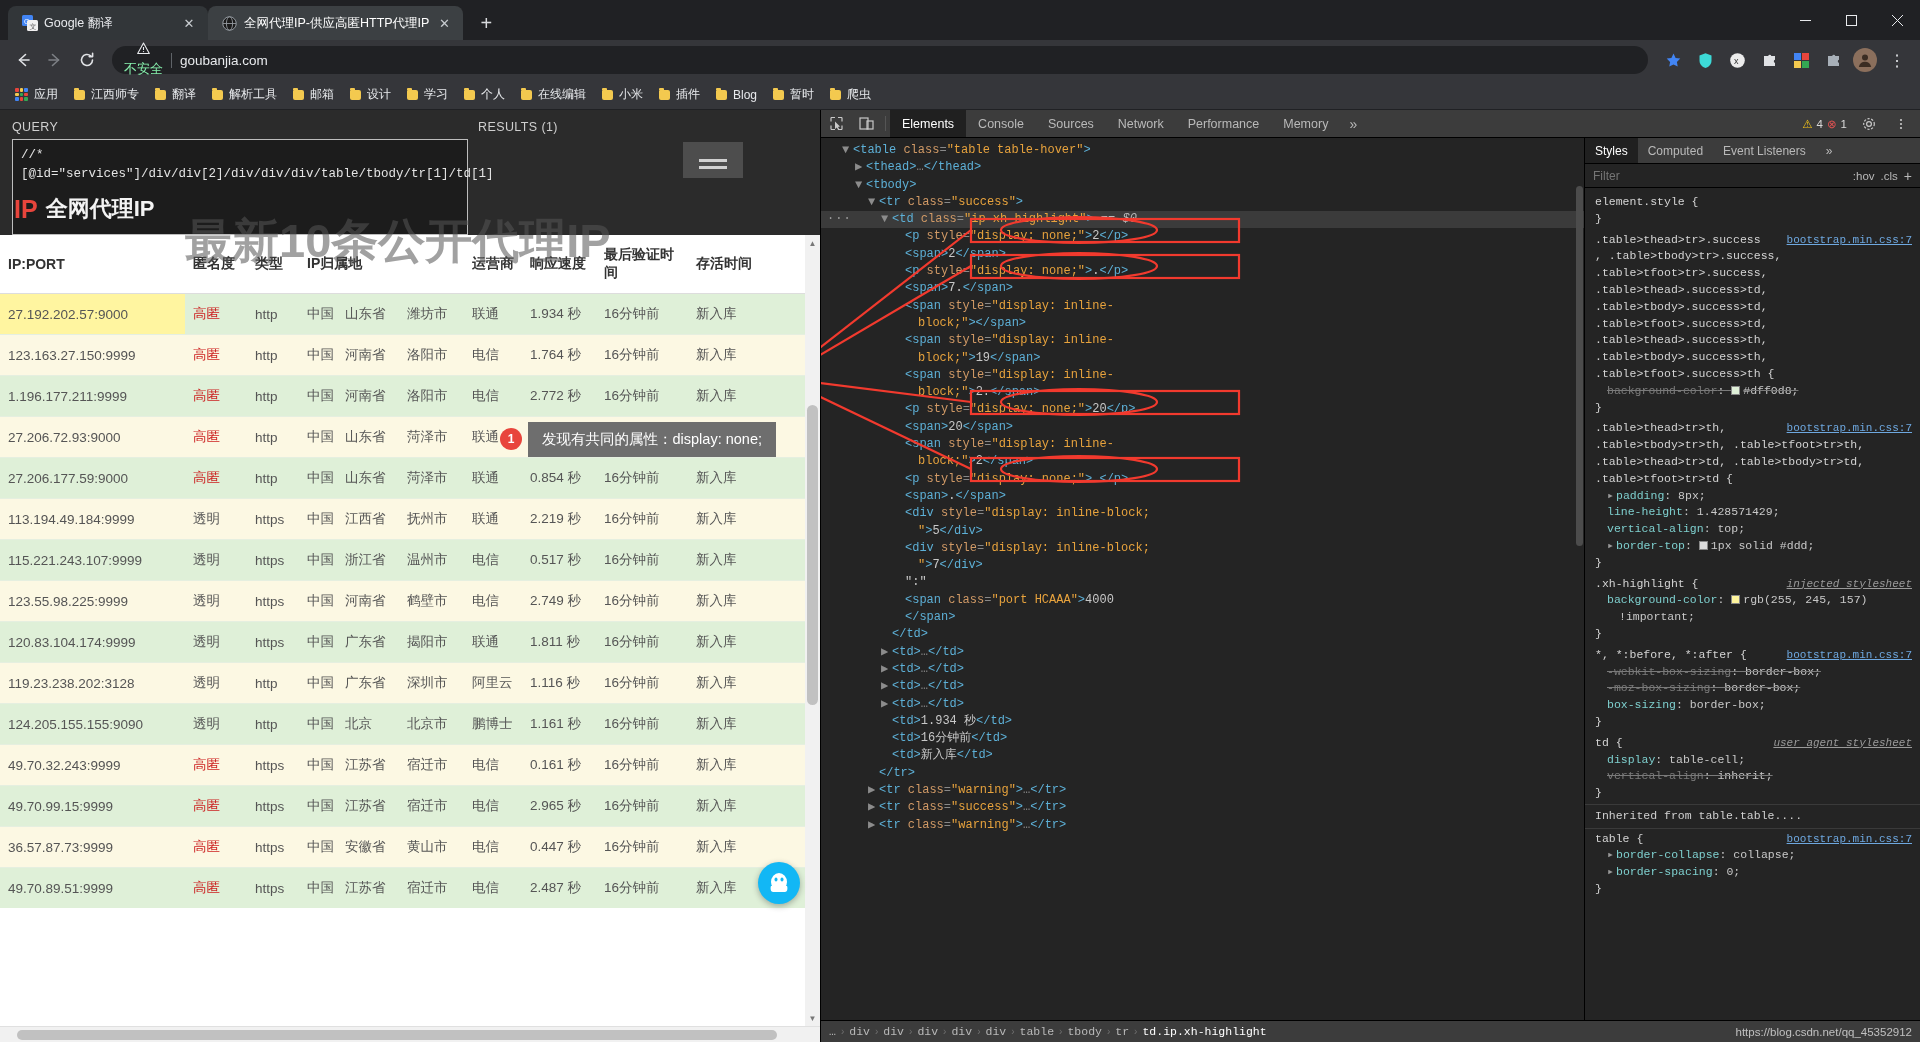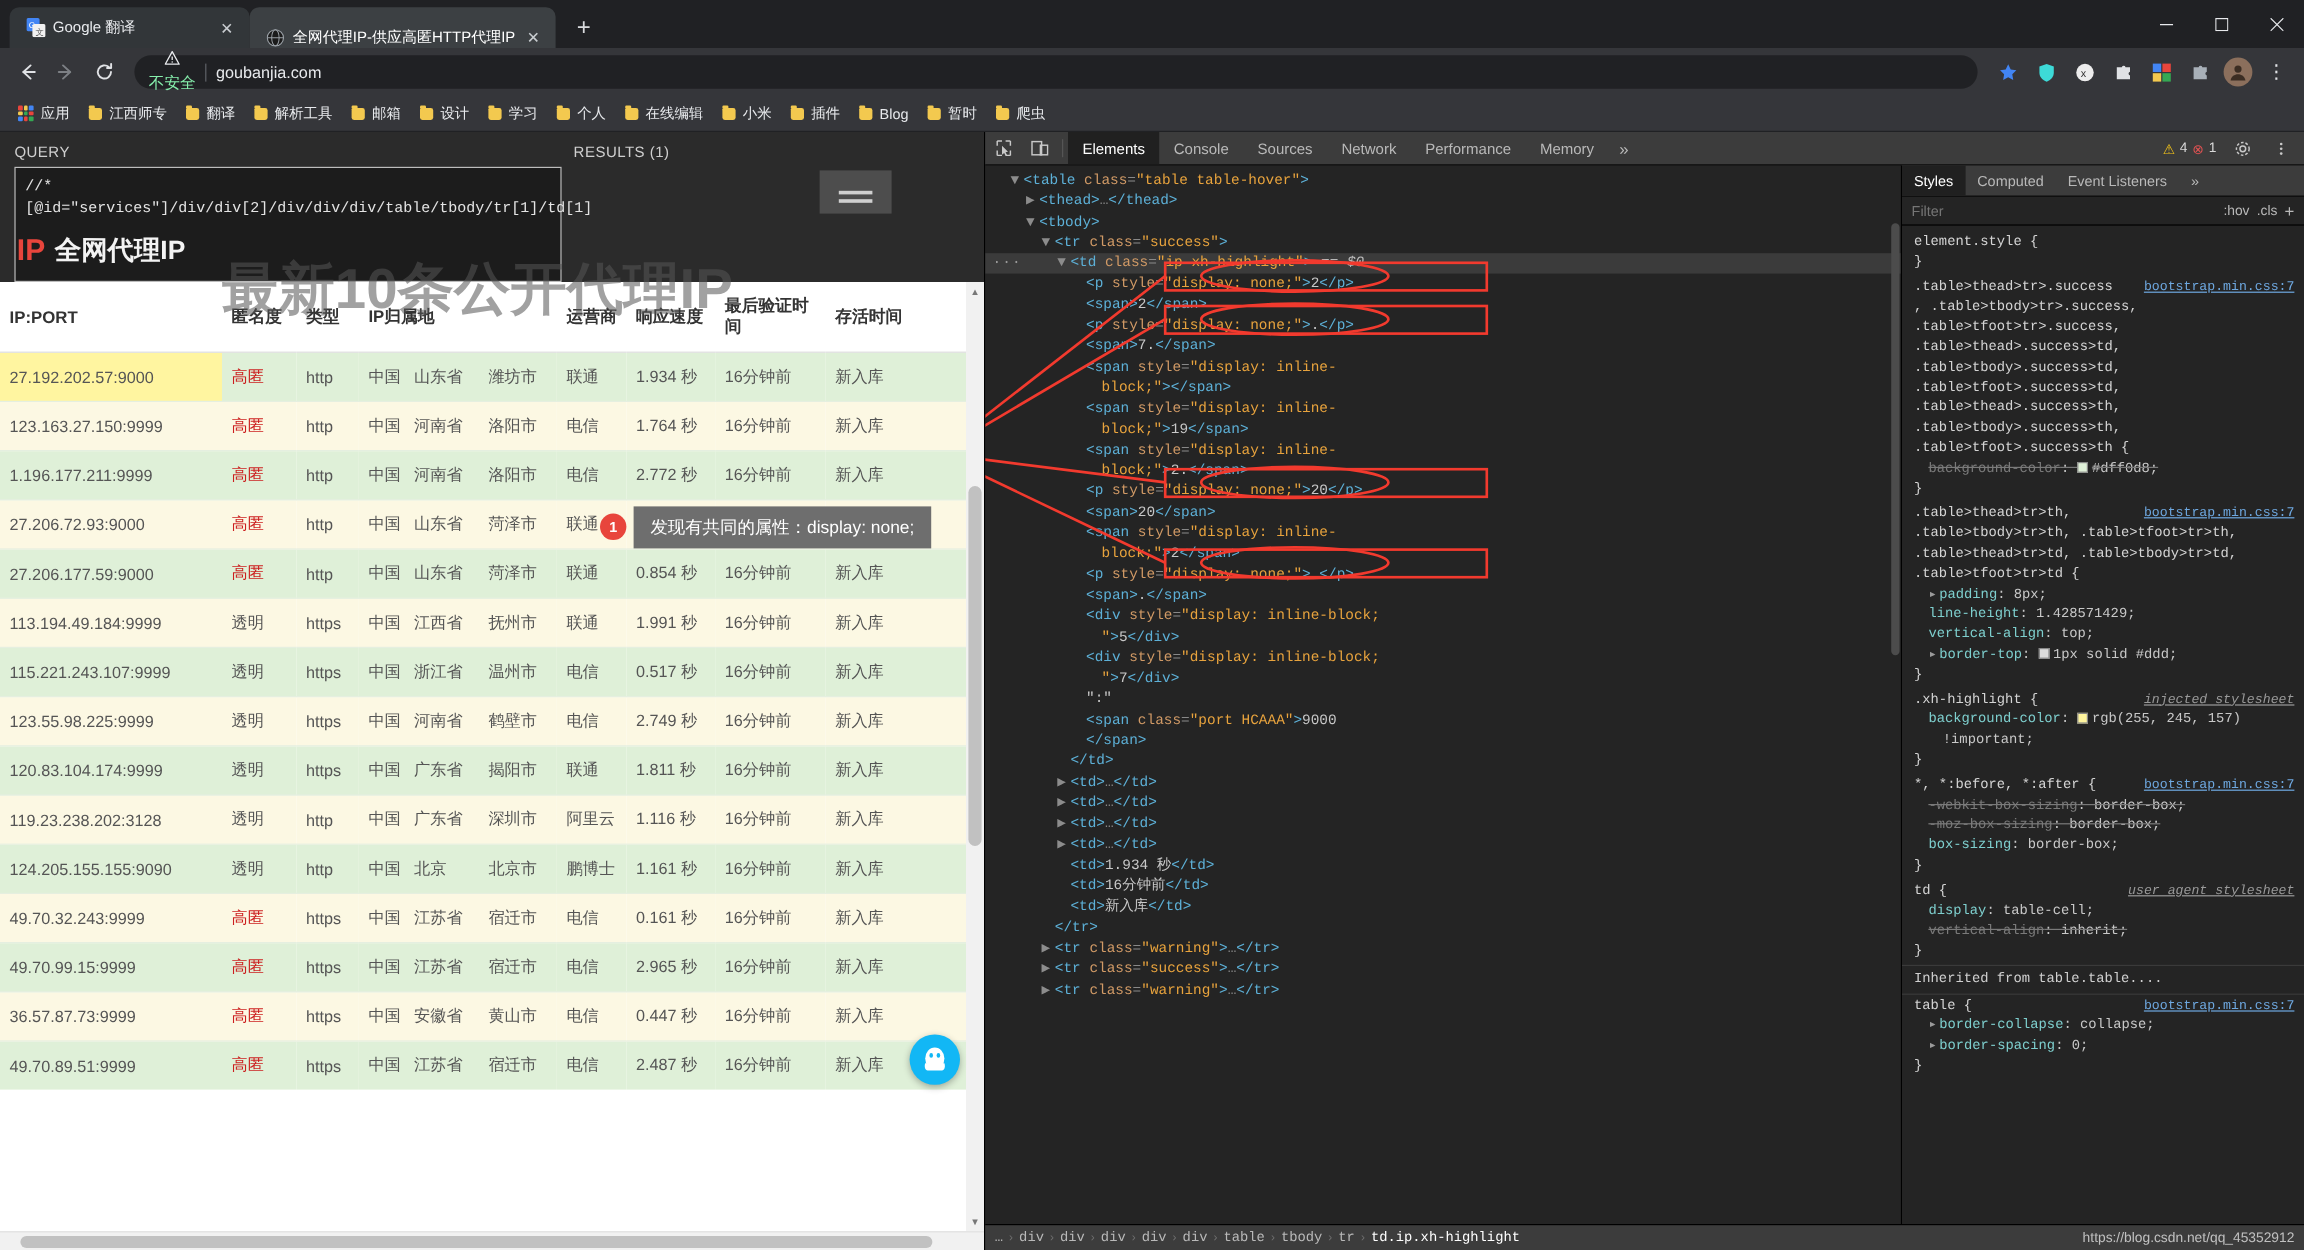--- a/index.html
+++ b/index.html
@@ -8,21 +8,21 @@
     font-family: "Liberation Sans", sans-serif;
     background: #202124; overflow: hidden;
   }
   .app { position: relative; width: 1920px; height: 1042px; display: flex; flex-direction: column; }
 
   
   .tabstrip { height: 40px; background: #202124; display: flex; align-items: flex-end; padding-left: 8px; flex: none; position: relative; }
   .tab { height: 34px; display: flex; align-items: center; gap: 6px; padding: 0 10px 0 13px; border-radius: 8px 8px 0 0;
          min-width: 200px; max-width: 290px; position: relative; }
   .tab.inactive { background: #323639; color: #e8eaed; }
-  .tab.active { background: #3c4043; color: #ffffff; align-items: flex-end; }
+  .tab.active { background: #3c4043; color: #ffffff; }
   .tab-favicon { width: 17px; height: 17px; flex: none; display: flex; align-items: center; justify-content: center; }
   .tab-title { font-size: 12.5px; white-space: nowrap; overflow: hidden; text-overflow: ellipsis; flex: 1; }
   .tab-close { width: 18px; height: 18px; flex: none; display: flex; align-items: center; justify-content: center; color: #c8ccd0; font-size: 13px; }
   .newtab { width: 30px; height: 30px; margin-left: 8px; margin-bottom: 2px; color: #d8dadd; display: flex; align-items: center; justify-content: center; font-size: 20px; font-weight: 300; }
   .win-controls { position: absolute; right: 0; top: 0; height: 40px; display: flex; }
   .win-btn { width: 46px; height: 40px; display: flex; align-items: center; justify-content: center; color: #e8eaed; font-size: 13px; }
 
   
   .toolbar { height: 40px; background: #35363a; display: flex; align-items: center; gap: 2px; padding: 0 8px; flex: none; }
   .tb-icon { width: 30px; height: 30px; display: flex; align-items: center; justify-content: center; color: #e0e2e5; border-radius: 50%; flex: none; }
@@ -437,21 +437,21 @@
               <td class="c-spd">0.854 秒</td>
               <td class="c-last">16分钟前</td>
               <td>新入库</td>
             </tr>
             <tr class="warning">
               <td class="c-ip">113.194.49.184:9999</td>
               <td class="c-anon ">透明</td>
               <td class="c-type">https</td>
               <td class="c-loc"><span class="loc-a">中国</span><span class="loc-b">江西省</span>抚州市</td>
               <td class="c-isp">联通</td>
-              <td class="c-spd">1.991 秒</td>
+              <td class="c-spd">2.219 秒</td>
               <td class="c-last">16分钟前</td>
               <td>新入库</td>
             </tr>
             <tr class="success">
               <td class="c-ip">115.221.243.107:9999</td>
               <td class="c-anon ">透明</td>
               <td class="c-type">https</td>
               <td class="c-loc"><span class="loc-a">中国</span><span class="loc-b">浙江省</span>温州市</td>
               <td class="c-isp">电信</td>
               <td class="c-spd">0.517 秒</td>
@@ -630,21 +630,21 @@
               <div class="dom-line"><span style="display:inline-block;width:65px"></span><span class="tri"></span><span class="tg">&lt;span&gt;</span><span class="tx">20</span><span class="tg">&lt;/span&gt;</span></div>
               <div class="dom-line"><span style="display:inline-block;width:65px"></span><span class="tri"></span><span class="tg">&lt;span </span><span class="at">style</span><span class="pk">=</span><span class="av">"display: inline-</span></div>
               <div class="dom-line"><span style="display:inline-block;width:78px"></span><span class="tri"></span><span class="av">block;"</span><span class="tg">&gt;</span><span class="tx">2</span><span class="tg">&lt;/span&gt;</span></div>
               <div class="dom-line"><span style="display:inline-block;width:65px"></span><span class="tri"></span><span class="tg">&lt;p </span><span class="at">style</span><span class="pk">=</span><span class="av">"display: none;"</span><span class="tg">&gt;</span><span class="tx">.</span><span class="tg">&lt;/p&gt;</span></div>
               <div class="dom-line"><span style="display:inline-block;width:65px"></span><span class="tri"></span><span class="tg">&lt;span&gt;</span><span class="tx">.</span><span class="tg">&lt;/span&gt;</span></div>
               <div class="dom-line"><span style="display:inline-block;width:65px"></span><span class="tri"></span><span class="tg">&lt;div </span><span class="at">style</span><span class="pk">=</span><span class="av">"display: inline-block;</span></div>
               <div class="dom-line"><span style="display:inline-block;width:78px"></span><span class="tri"></span><span class="av">"</span><span class="tg">&gt;</span><span class="tx">5</span><span class="tg">&lt;/div&gt;</span></div>
               <div class="dom-line"><span style="display:inline-block;width:65px"></span><span class="tri"></span><span class="tg">&lt;div </span><span class="at">style</span><span class="pk">=</span><span class="av">"display: inline-block;</span></div>
               <div class="dom-line"><span style="display:inline-block;width:78px"></span><span class="tri"></span><span class="av">"</span><span class="tg">&gt;</span><span class="tx">7</span><span class="tg">&lt;/div&gt;</span></div>
               <div class="dom-line"><span style="display:inline-block;width:65px"></span><span class="tri"></span><span class="tx">":"</span></div>
-              <div class="dom-line"><span style="display:inline-block;width:65px"></span><span class="tri"></span><span class="tg">&lt;span </span><span class="at">class</span><span class="pk">=</span><span class="av">"port HCAAA"</span><span class="tg">&gt;</span><span class="tx">9000</span></div>
+              <div class="dom-line"><span style="display:inline-block;width:65px"></span><span class="tri"></span><span class="tg">&lt;span </span><span class="at">class</span><span class="pk">=</span><span class="av">"port HCAAA"</span><span class="tg">&gt;</span><span class="tx">4000</span></div>
               <div class="dom-line"><span style="display:inline-block;width:65px"></span><span class="tri"></span><span class="tg">&lt;/span&gt;</span></div>
               <div class="dom-line"><span style="display:inline-block;width:52px"></span><span class="tri"></span><span class="tg">&lt;/td&gt;</span></div>
               <div class="dom-line"><span style="display:inline-block;width:52px"></span><span class="tri">▶</span><span class="tg">&lt;td&gt;</span><span class="pk">…</span><span class="tg">&lt;/td&gt;</span></div>
               <div class="dom-line"><span style="display:inline-block;width:52px"></span><span class="tri">▶</span><span class="tg">&lt;td&gt;</span><span class="pk">…</span><span class="tg">&lt;/td&gt;</span></div>
               <div class="dom-line"><span style="display:inline-block;width:52px"></span><span class="tri">▶</span><span class="tg">&lt;td&gt;</span><span class="pk">…</span><span class="tg">&lt;/td&gt;</span></div>
               <div class="dom-line"><span style="display:inline-block;width:52px"></span><span class="tri">▶</span><span class="tg">&lt;td&gt;</span><span class="pk">…</span><span class="tg">&lt;/td&gt;</span></div>
               <div class="dom-line"><span style="display:inline-block;width:52px"></span><span class="tri"></span><span class="tg">&lt;td&gt;</span><span class="tx">1.934 秒</span><span class="tg">&lt;/td&gt;</span></div>
               <div class="dom-line"><span style="display:inline-block;width:52px"></span><span class="tri"></span><span class="tg">&lt;td&gt;</span><span class="tx">16分钟前</span><span class="tg">&lt;/td&gt;</span></div>
               <div class="dom-line"><span style="display:inline-block;width:52px"></span><span class="tri"></span><span class="tg">&lt;td&gt;</span><span class="tx">新入库</span><span class="tg">&lt;/td&gt;</span></div>
               <div class="dom-line"><span style="display:inline-block;width:39px"></span><span class="tri"></span><span class="tg">&lt;/tr&gt;</span></div>

